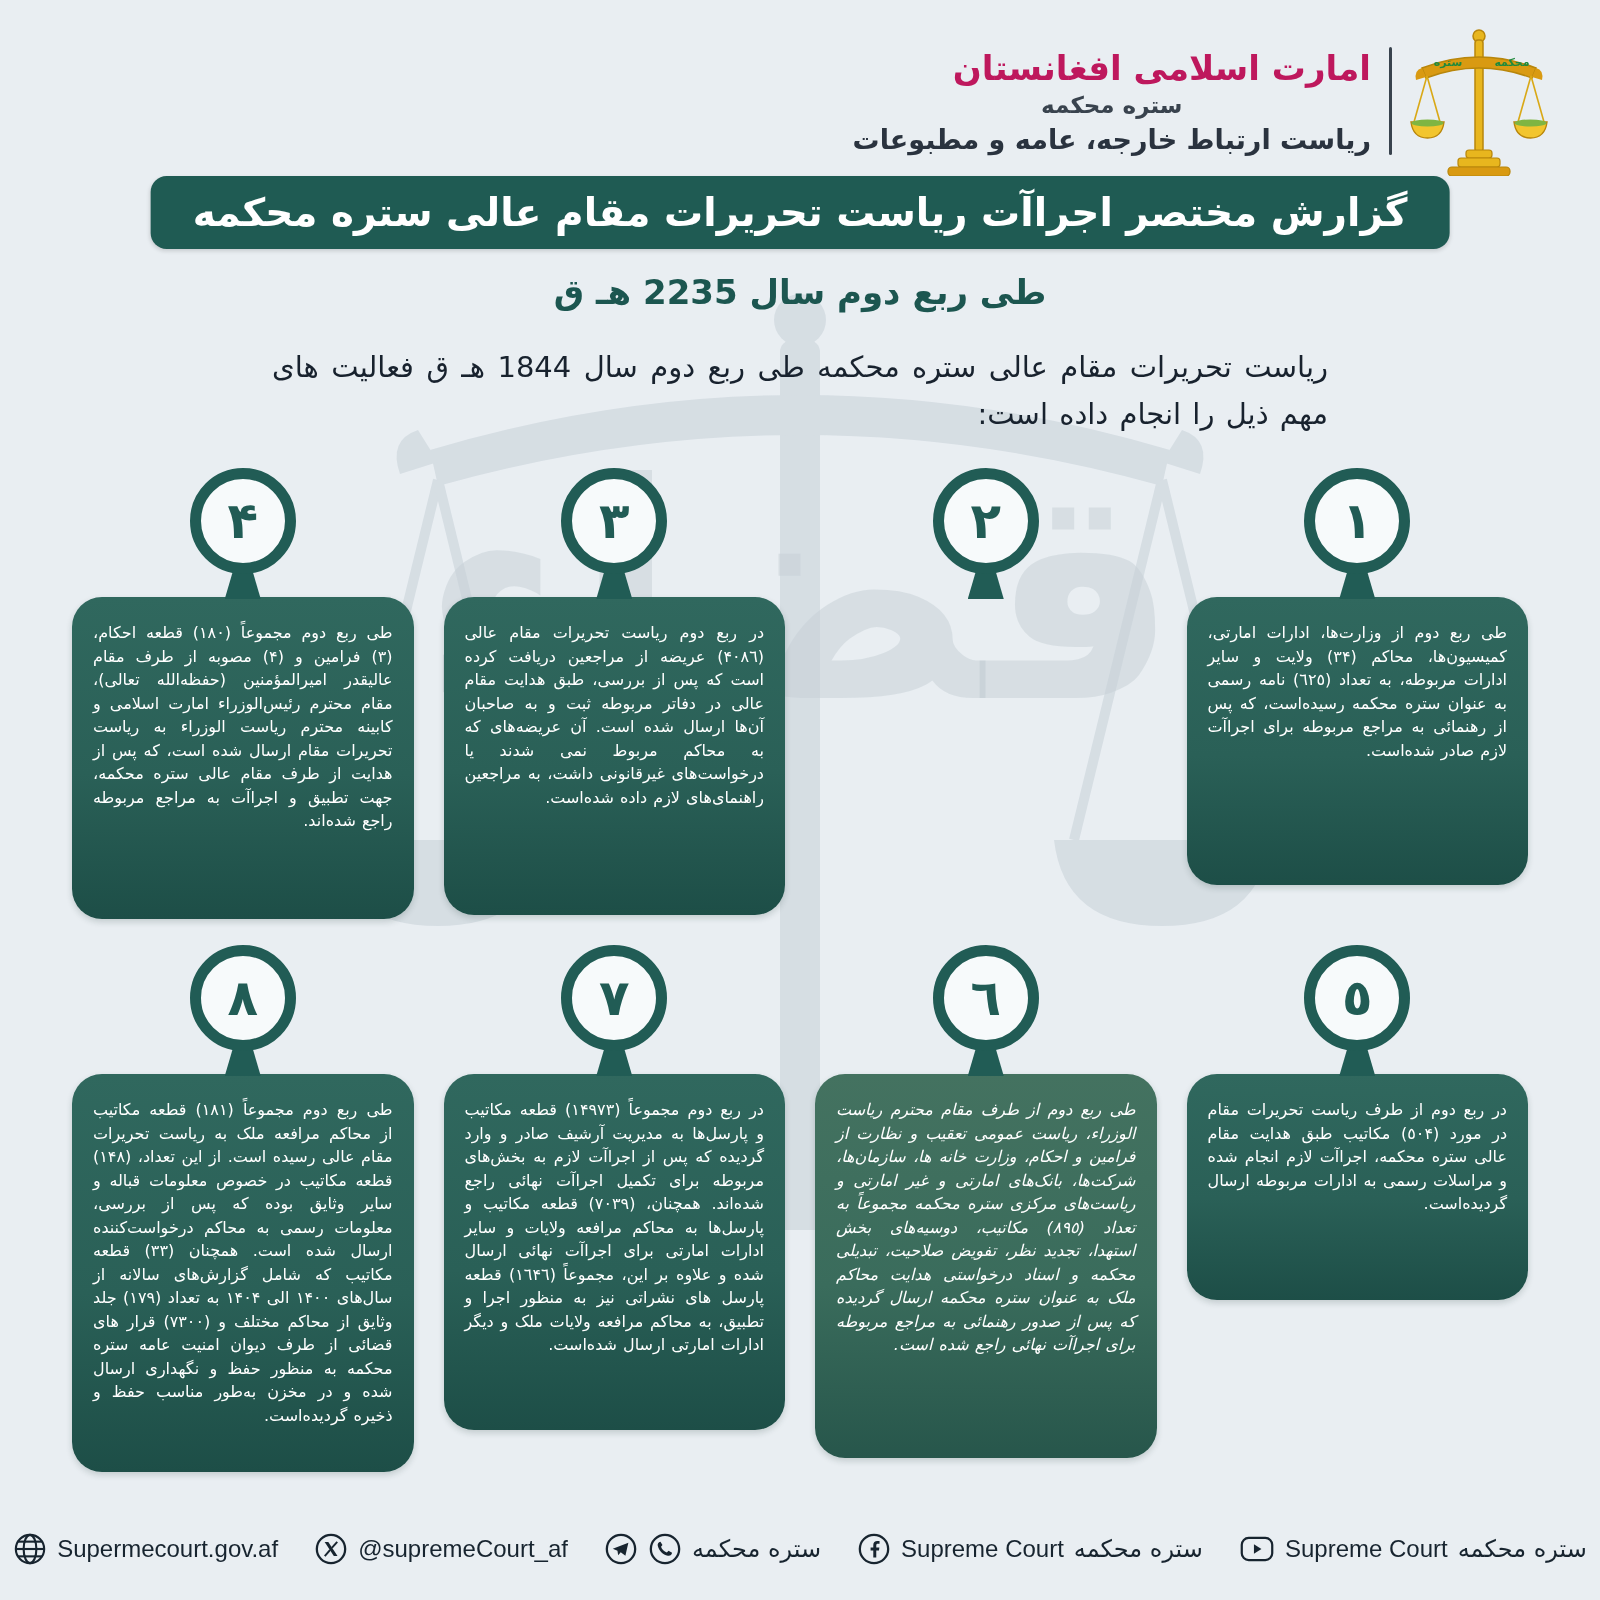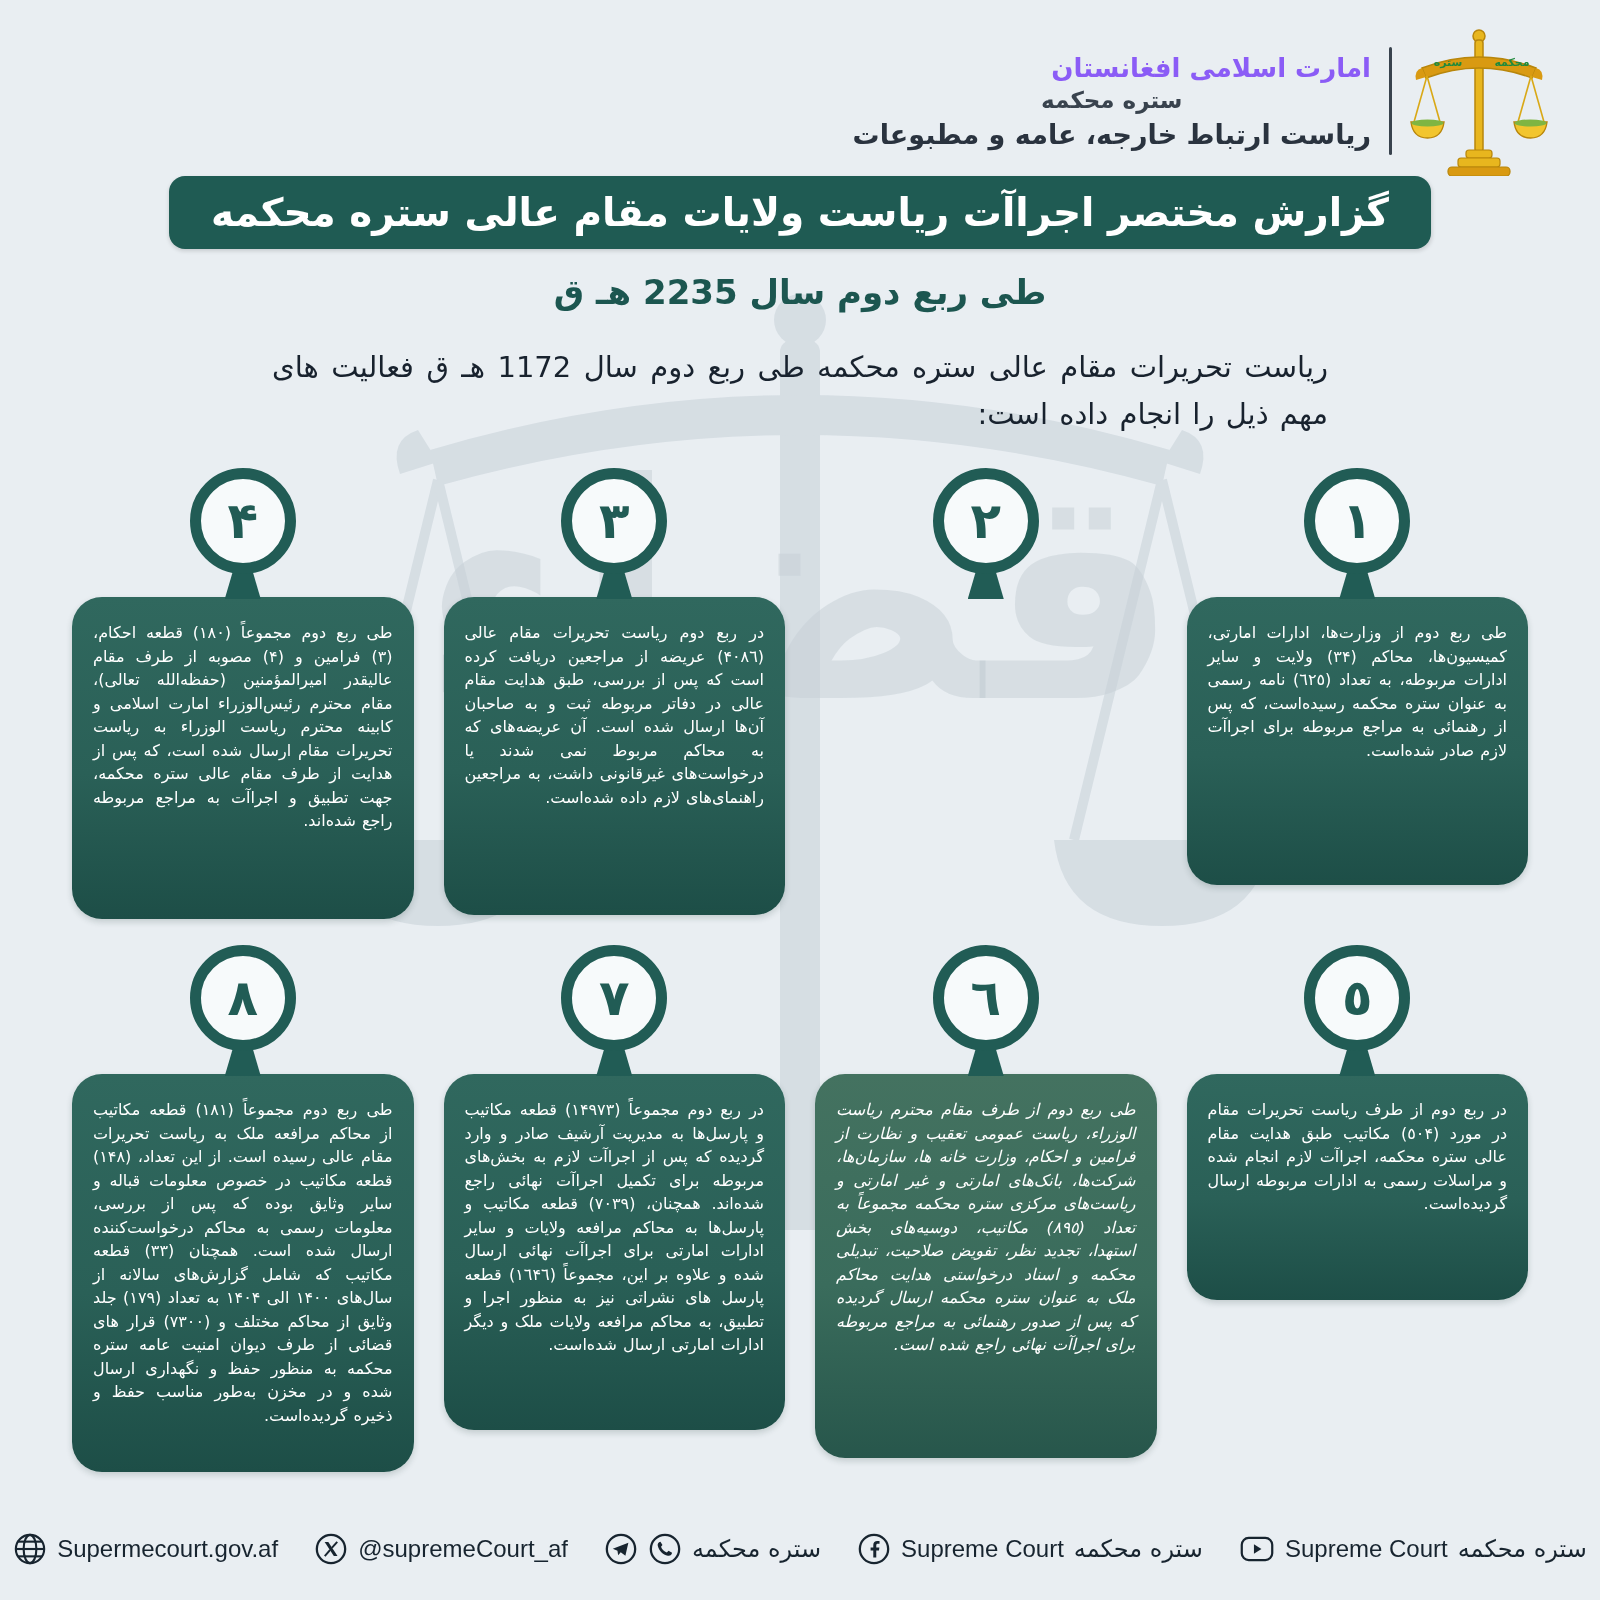--- a/index.html
+++ b/index.html
@@ -18,21 +18,21 @@
     position:absolute;top:420px;left:50%;transform:translateX(-50%);
     font-size:300px;font-weight:bold;color:rgba(170,182,192,0.28);
     z-index:0;pointer-events:none;white-space:nowrap;
   }
   
   .header{
     position:absolute;top:26px;right:52px;z-index:3;
     display:flex;flex-direction:row;direction:rtl;align-items:center;gap:18px;
   }
   .header .texts{display:flex;flex-direction:column;align-items:flex-start;direction:rtl;text-align:left;}
-  .hl1{font-size:26px;font-weight:bold;color:#8b5cf6;letter-spacing:1px;}
+  .hl1{font-size:34px;font-weight:bold;color:#be185d;letter-spacing:1px;}
   .hl2{font-size:23px;font-weight:bold;color:#39434e;margin-top:4px;align-self:center;}
   .hl3{font-size:27px;font-weight:bold;color:#2a333f;margin-top:6px;}
   .hdivider{width:3px;height:108px;background:#39434e;border-radius:2px;}
   
   .banner{
     position:absolute;top:176px;left:50%;transform:translateX(-50%);
     background:#1f5b53;border-radius:16px;
     padding:14px 42px;z-index:2;
     color:#ffffff;font-size:39px;font-weight:bold;white-space:nowrap;direction:rtl;
     box-shadow:0 2px 4px rgba(0,0,0,.15);
@@ -143,23 +143,23 @@
     <rect x="38" y="141" width="62" height="9" rx="4" fill="#d99a12" stroke="#b8860b" stroke-width="1.2"></rect>
   </svg>
   <div class="hdivider"></div>
   <div class="texts">
     <div class="hl1">امارت اسلامی افغانستان</div>
     <div class="hl2">ستره محکمه</div>
     <div class="hl3">ریاست ارتباط خارجه، عامه و مطبوعات</div>
   </div>
 </div>
 
-<div class="banner">گزارش مختصر اجراآت ریاست ولایات مقام عالی ستره محکمه</div>
+<div class="banner">گزارش مختصر اجراآت ریاست تحریرات مقام عالی ستره محکمه</div>
 <div class="subtitle">طی ربع دوم سال 2235 هـ ق</div>
-<div class="intro">ریاست تحریرات مقام عالی ستره محکمه طی ربع دوم سال 1172 هـ ق فعالیت های مهم ذیل را انجام داده است:</div>
+<div class="intro">ریاست تحریرات مقام عالی ستره محکمه طی ربع دوم سال 1844 هـ ق فعالیت های مهم ذیل را انجام داده است:</div>
 
 <div class="grid">
   <div class="cardcol">
     <div class="badge">
         <span>۱</span>
       </div>
     <div class="neck"></div>
     <div class="cardbody">طی ربع دوم از وزارت‌ها، ادارات امارتی، کمیسیون‌ها، محاکم (۳۴) ولایت و سایر ادارات مربوطه، به تعداد (٦۲٥) نامه رسمی به عنوان ستره محکمه رسیده‌است، که پس از رهنمائی به مراجع مربوطه برای اجراآت لازم صادر شده‌است.</div>
   </div>
   <div class="cardcol">

